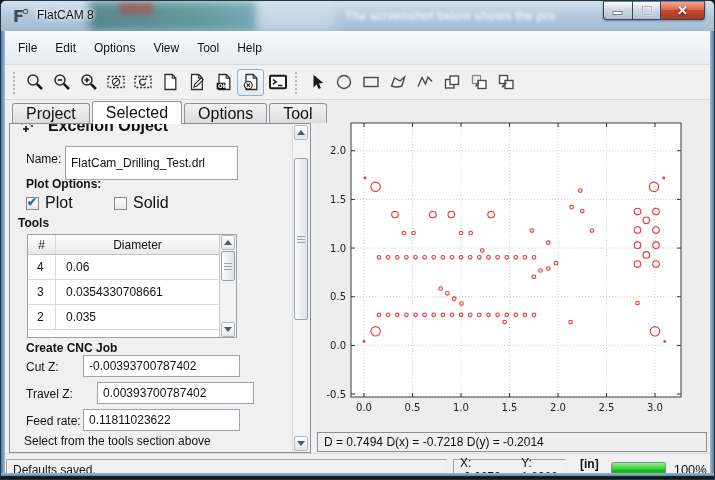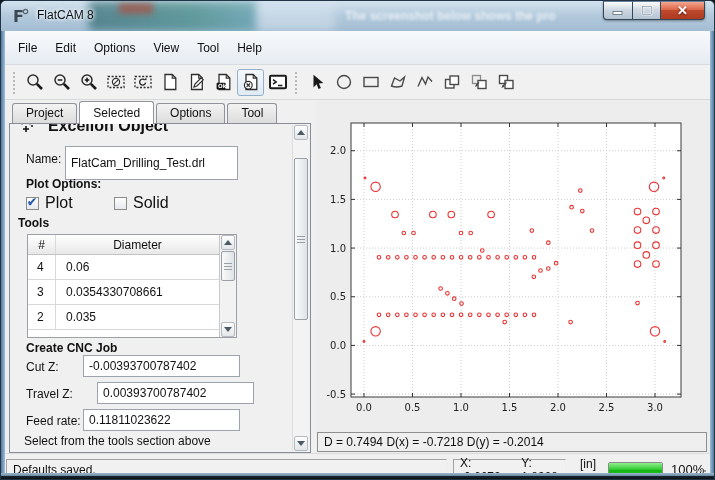--- a/index.html
+++ b/index.html
@@ -41,21 +41,21 @@
   .toolbar{height:35px;display:flex;align-items:center;background:#f1f1f1;border-bottom:1px solid #d9d9d9;padding-left:4px;}
   .handle{width:5px;height:24px;margin:0 5px 0 2px;
     background-image:radial-gradient(circle,#b9b9b9 34%,transparent 36%);background-size:4px 4px;background-position:1px 1px;}
   .tbtn{width:27px;height:27px;display:flex;align-items:center;justify-content:center;border:1px solid transparent;border-radius:3px;}
   .tbtn.checked{border:1px solid #92b0ca;background:linear-gradient(180deg,#f4f8fc,#dfeaf4);}
   .tbtn svg{display:block;}
   
   .main{display:flex;height:353px;}
   .left-col{width:306px;display:flex;flex-direction:column;padding-left:4px;}
   .tabbar{height:23px;display:flex;align-items:flex-end;padding-left:3px;position:relative;z-index:2;}
-  .tab{height:20px;line-height:19px;padding:0 13px;margin-right:2px;font-size:12px;color:#111;
+  .tab{height:20px;line-height:19px;padding:0 13px;margin-right:2px;font-size:16px;color:#111;
     border:1px solid #8f939b;border-bottom:none;border-radius:3px 3px 0 0;
     background:linear-gradient(180deg,#f3f3f3,#dcdcdc);}
   .tab.active{height:23px;line-height:22px;background:#fff;margin-bottom:-1px;}
   .panel{position:relative;flex:1;border:1px solid #888e99;background:#f0f0f0;overflow:hidden;z-index:1;}
   .ptitle-row{position:absolute;left:8px;top:-7px;display:flex;align-items:center;gap:12px;}
   .ptitle{font-size:16px;font-weight:bold;color:#111;}
   .plabel{position:absolute;font-size:12px;color:#111;}
   .pbold{position:absolute;font-size:12px;font-weight:bold;color:#111;}
   .pinput{position:absolute;height:34px;border:1px solid #9ba4ad;background:#fff;font-family:"Liberation Sans",sans-serif;
     font-size:12px;color:#111;padding:0 5px;}
@@ -87,21 +87,21 @@
   .right-col{flex:1;background:#ededed;padding:2px 3px 0 1px;display:flex;flex-direction:column;}
   .plot-wrap{width:390px;height:328px;}
   .measure-box{height:20px;margin-top:2px;border:1px solid #8f8f8f;background:#efefef;font-size:12px;color:#111;
     display:flex;align-items:center;padding-left:6px;}
   
   .statusbar{height:32px;display:flex;align-items:center;gap:6px;padding:0 0 0 1px;background:#f0f0f0;border-top:1px solid #dcdcdc;position:relative;}
   .sunken{border:1px solid;border-color:#a3a3a3 #eee #eee #a3a3a3;background:#f1f1f1;height:22px;display:flex;align-items:center;
     font-size:12px;color:#111;padding:0 6px;}
   .msg{width:441px;}
   .coords{width:113px;gap:20px;}
-  .units{font-size:12px;font-weight:normal;color:#111;margin:0 6px 11px 8px;}
+  .units{font-size:12px;font-weight:bold;color:#111;margin:0 6px 11px 8px;}
   .progress{width:55px;height:16px;border:1px solid #8a8a8a;border-radius:2px;background:#e8e8e8;overflow:hidden;}
   .progress .fill{height:100%;background:linear-gradient(180deg,#8ef08e,#35cb35 45%,#0fb30f 55%,#3fd23f);}
   .pct{font-size:13px;color:#111;margin-left:2px;}
   .grip{position:absolute;right:3px;bottom:4px;width:12px;height:12px;
     background-image:radial-gradient(circle,#9b9b9b 28%,transparent 32%);background-size:4px 4px;}
   svg text{font-family:"DejaVu Sans",sans-serif;}
 </style>
 </head>
 <body>
 

